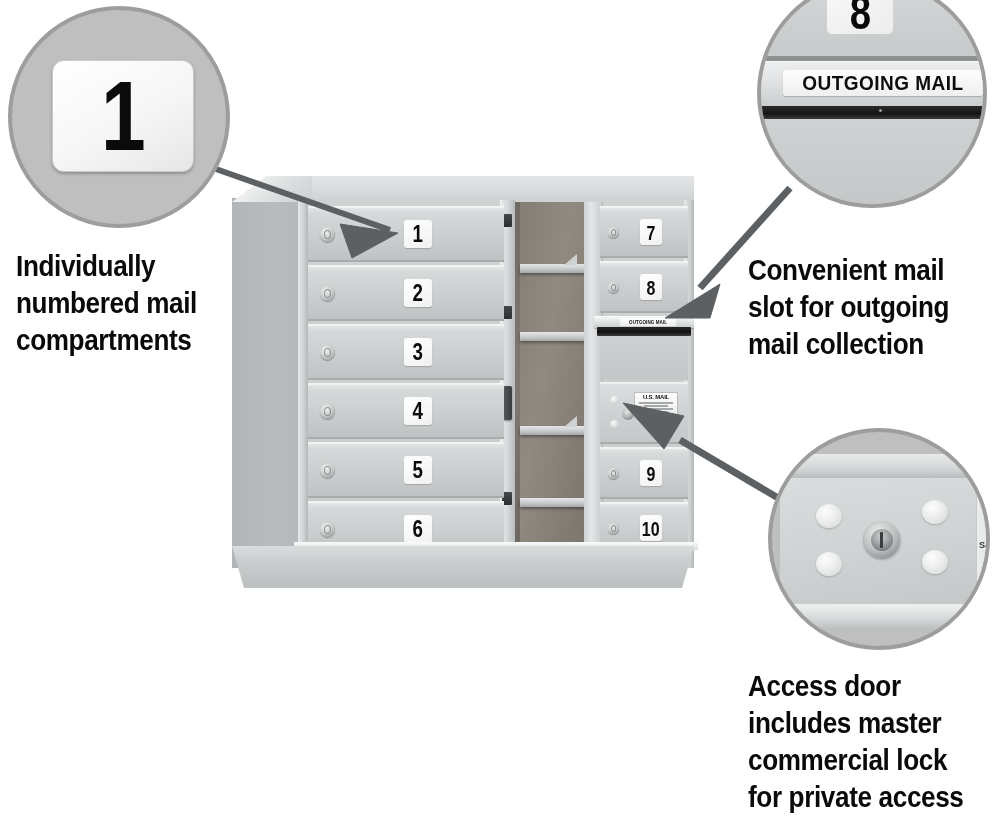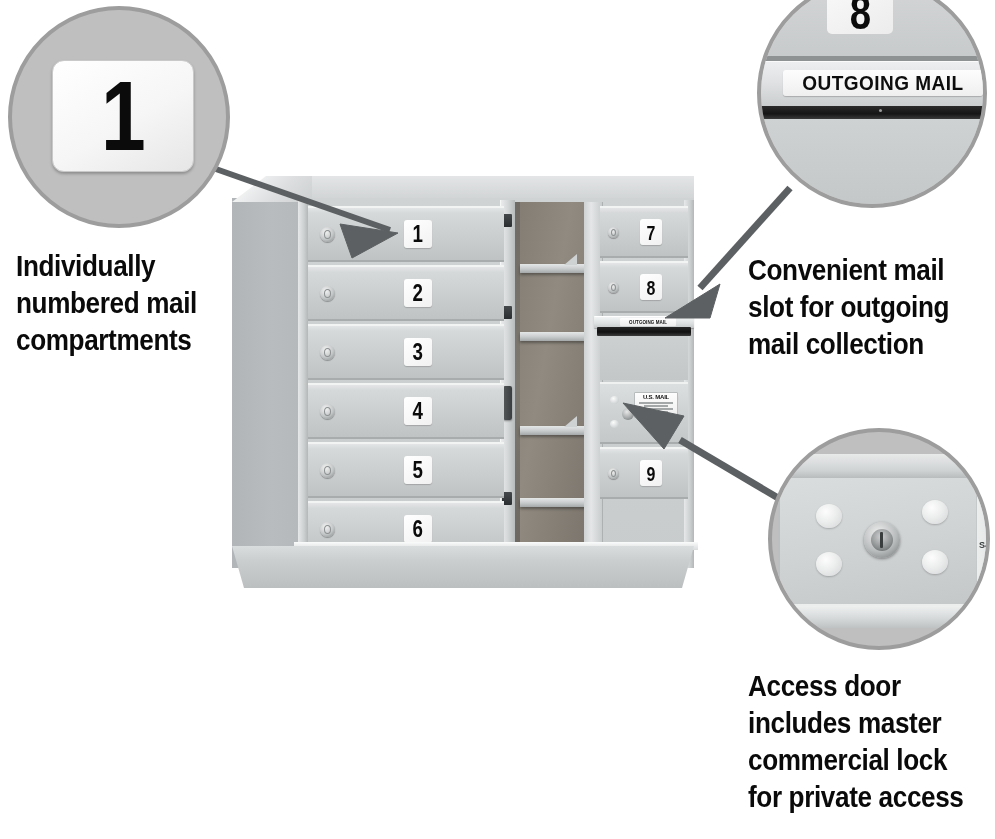--- a/index.html
+++ b/index.html
@@ -431,20 +431,26 @@
           <i class="um-l s"></i>
         </div>
       </div>
 
       <div class="door">
         <span class="doorlock"></span>
         <span class="numplate">
             <span>9</span>
           </span>
       </div>
+      <div class="door">
+        <span class="doorlock"></span>
+        <span class="numplate">
+            <span>10</span>
+          </span>
+      </div>
     </div>
 
     <div class="cab-baselip"></div>
     <div class="cab-base"></div>
   </div>
 
   <svg id="arrows" viewBox="0 0 995 839">
     <g fill="#5d6062" stroke="#5d6062">
 
       <line x1="213" y1="168" x2="390" y2="230" stroke-width="6"></line>

